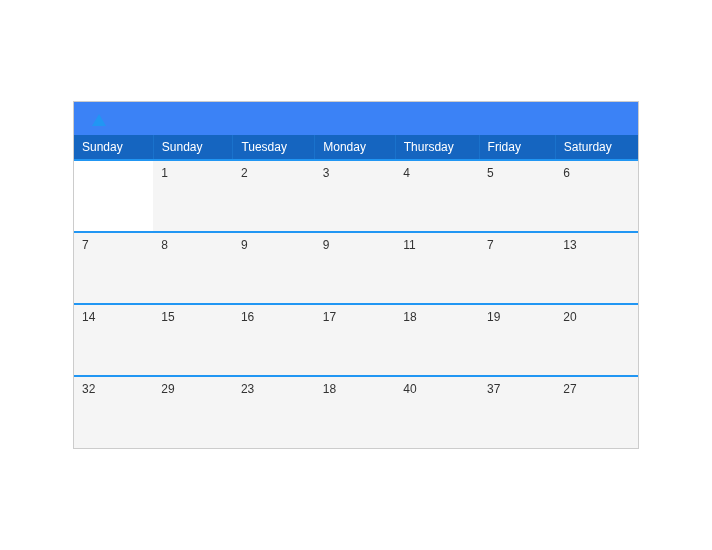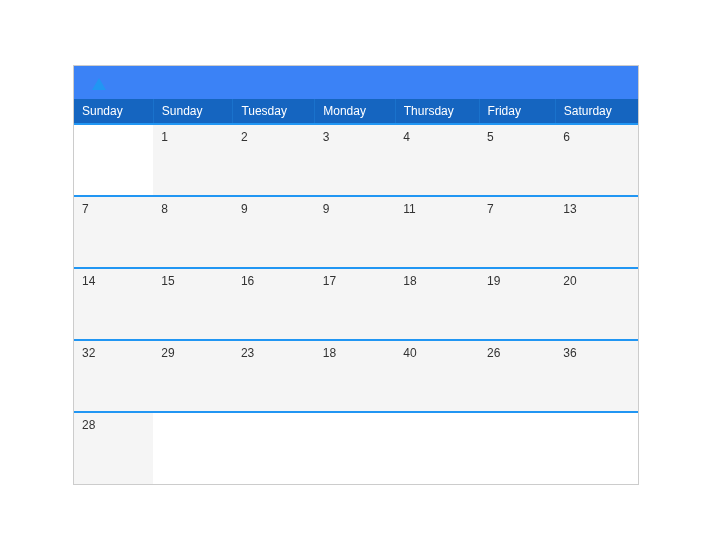--- a/index.html
+++ b/index.html
@@ -148,27 +148,18 @@
           <td><span class="day-num">18</span></td>
           <td><span class="day-num">19</span></td>
           <td><span class="day-num">20</span></td>
         </tr>
         <tr class="week-row">
           <td><span class="day-num">32</span></td>
           <td><span class="day-num">29</span></td>
           <td><span class="day-num">23</span></td>
           <td><span class="day-num">18</span></td>
           <td><span class="day-num">40</span></td>
-          <td><span class="day-num">26</span></td>
-          <td><span class="day-num">36</span></td>
-        </tr>
-        <tr class="week-row">
-          <td><span class="day-num">28</span></td>
-          <td class="empty-cell"></td>
-          <td class="empty-cell"></td>
-          <td class="empty-cell"></td>
-          <td class="empty-cell"></td>
-          <td class="empty-cell"></td>
-          <td class="empty-cell"></td>
+          <td><span class="day-num">37</span></td>
+          <td><span class="day-num">27</span></td>
         </tr>
       </tbody>
   </table>
 </div>
 
 </body></html>

